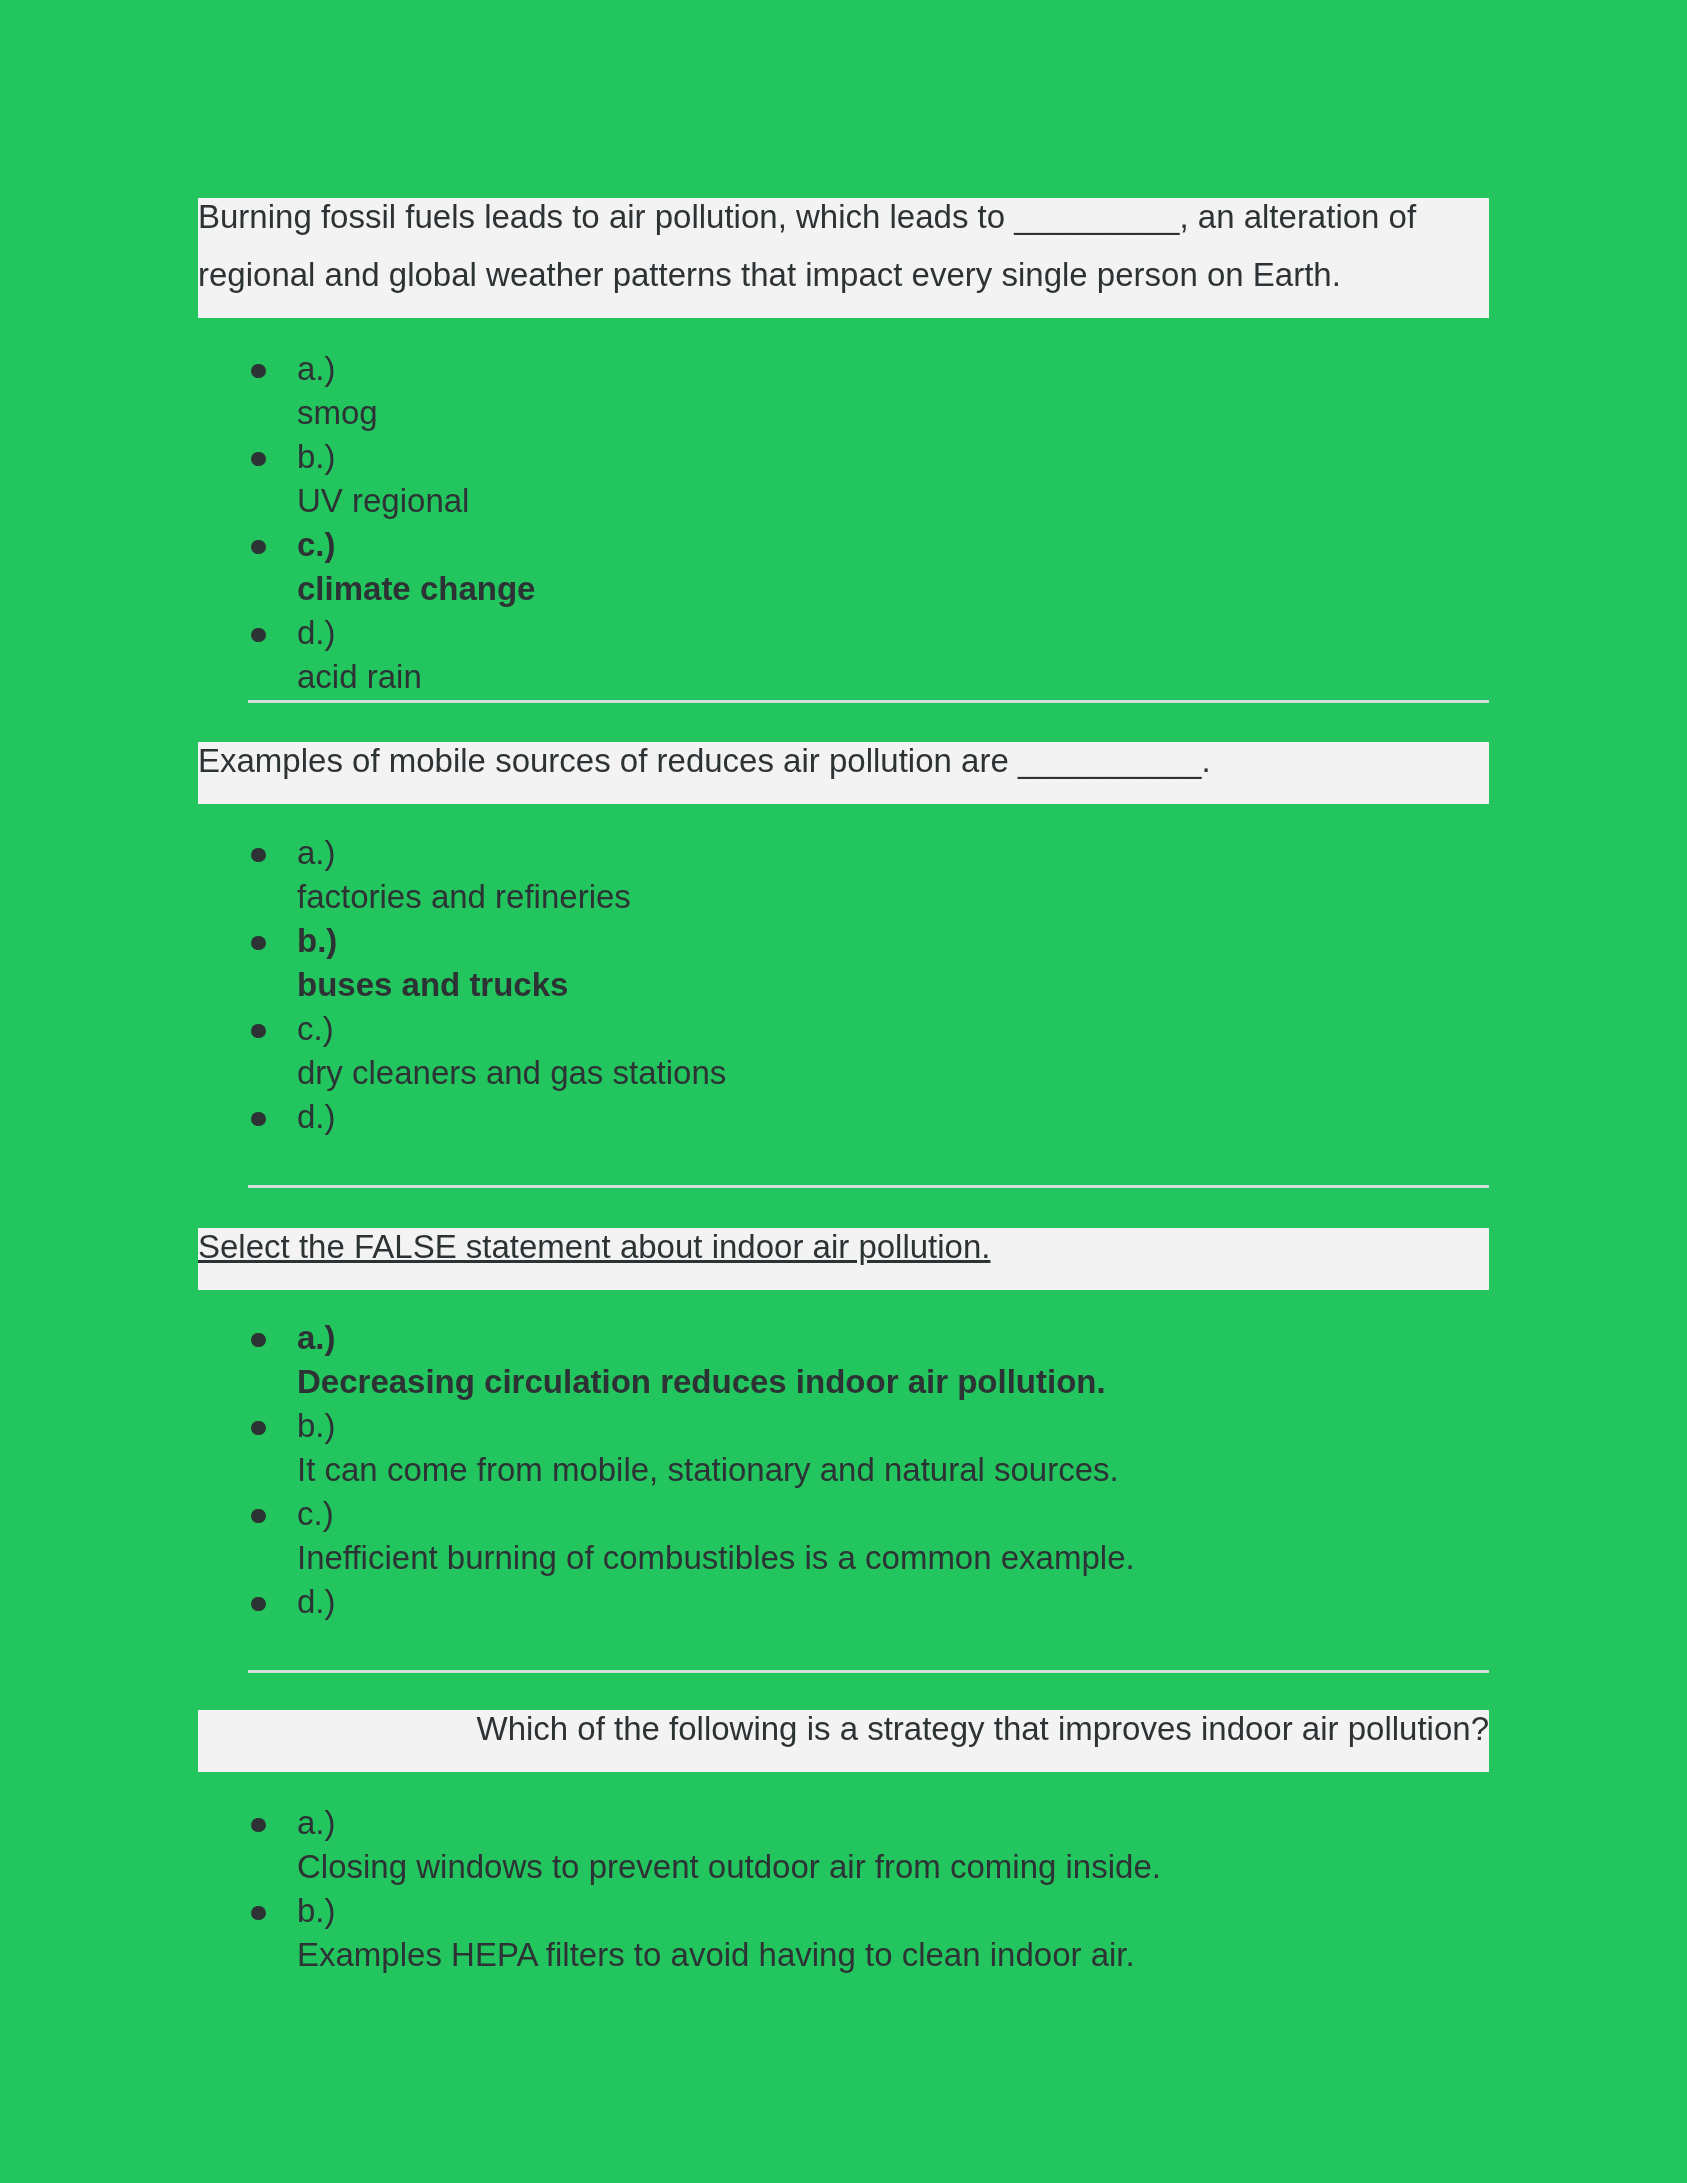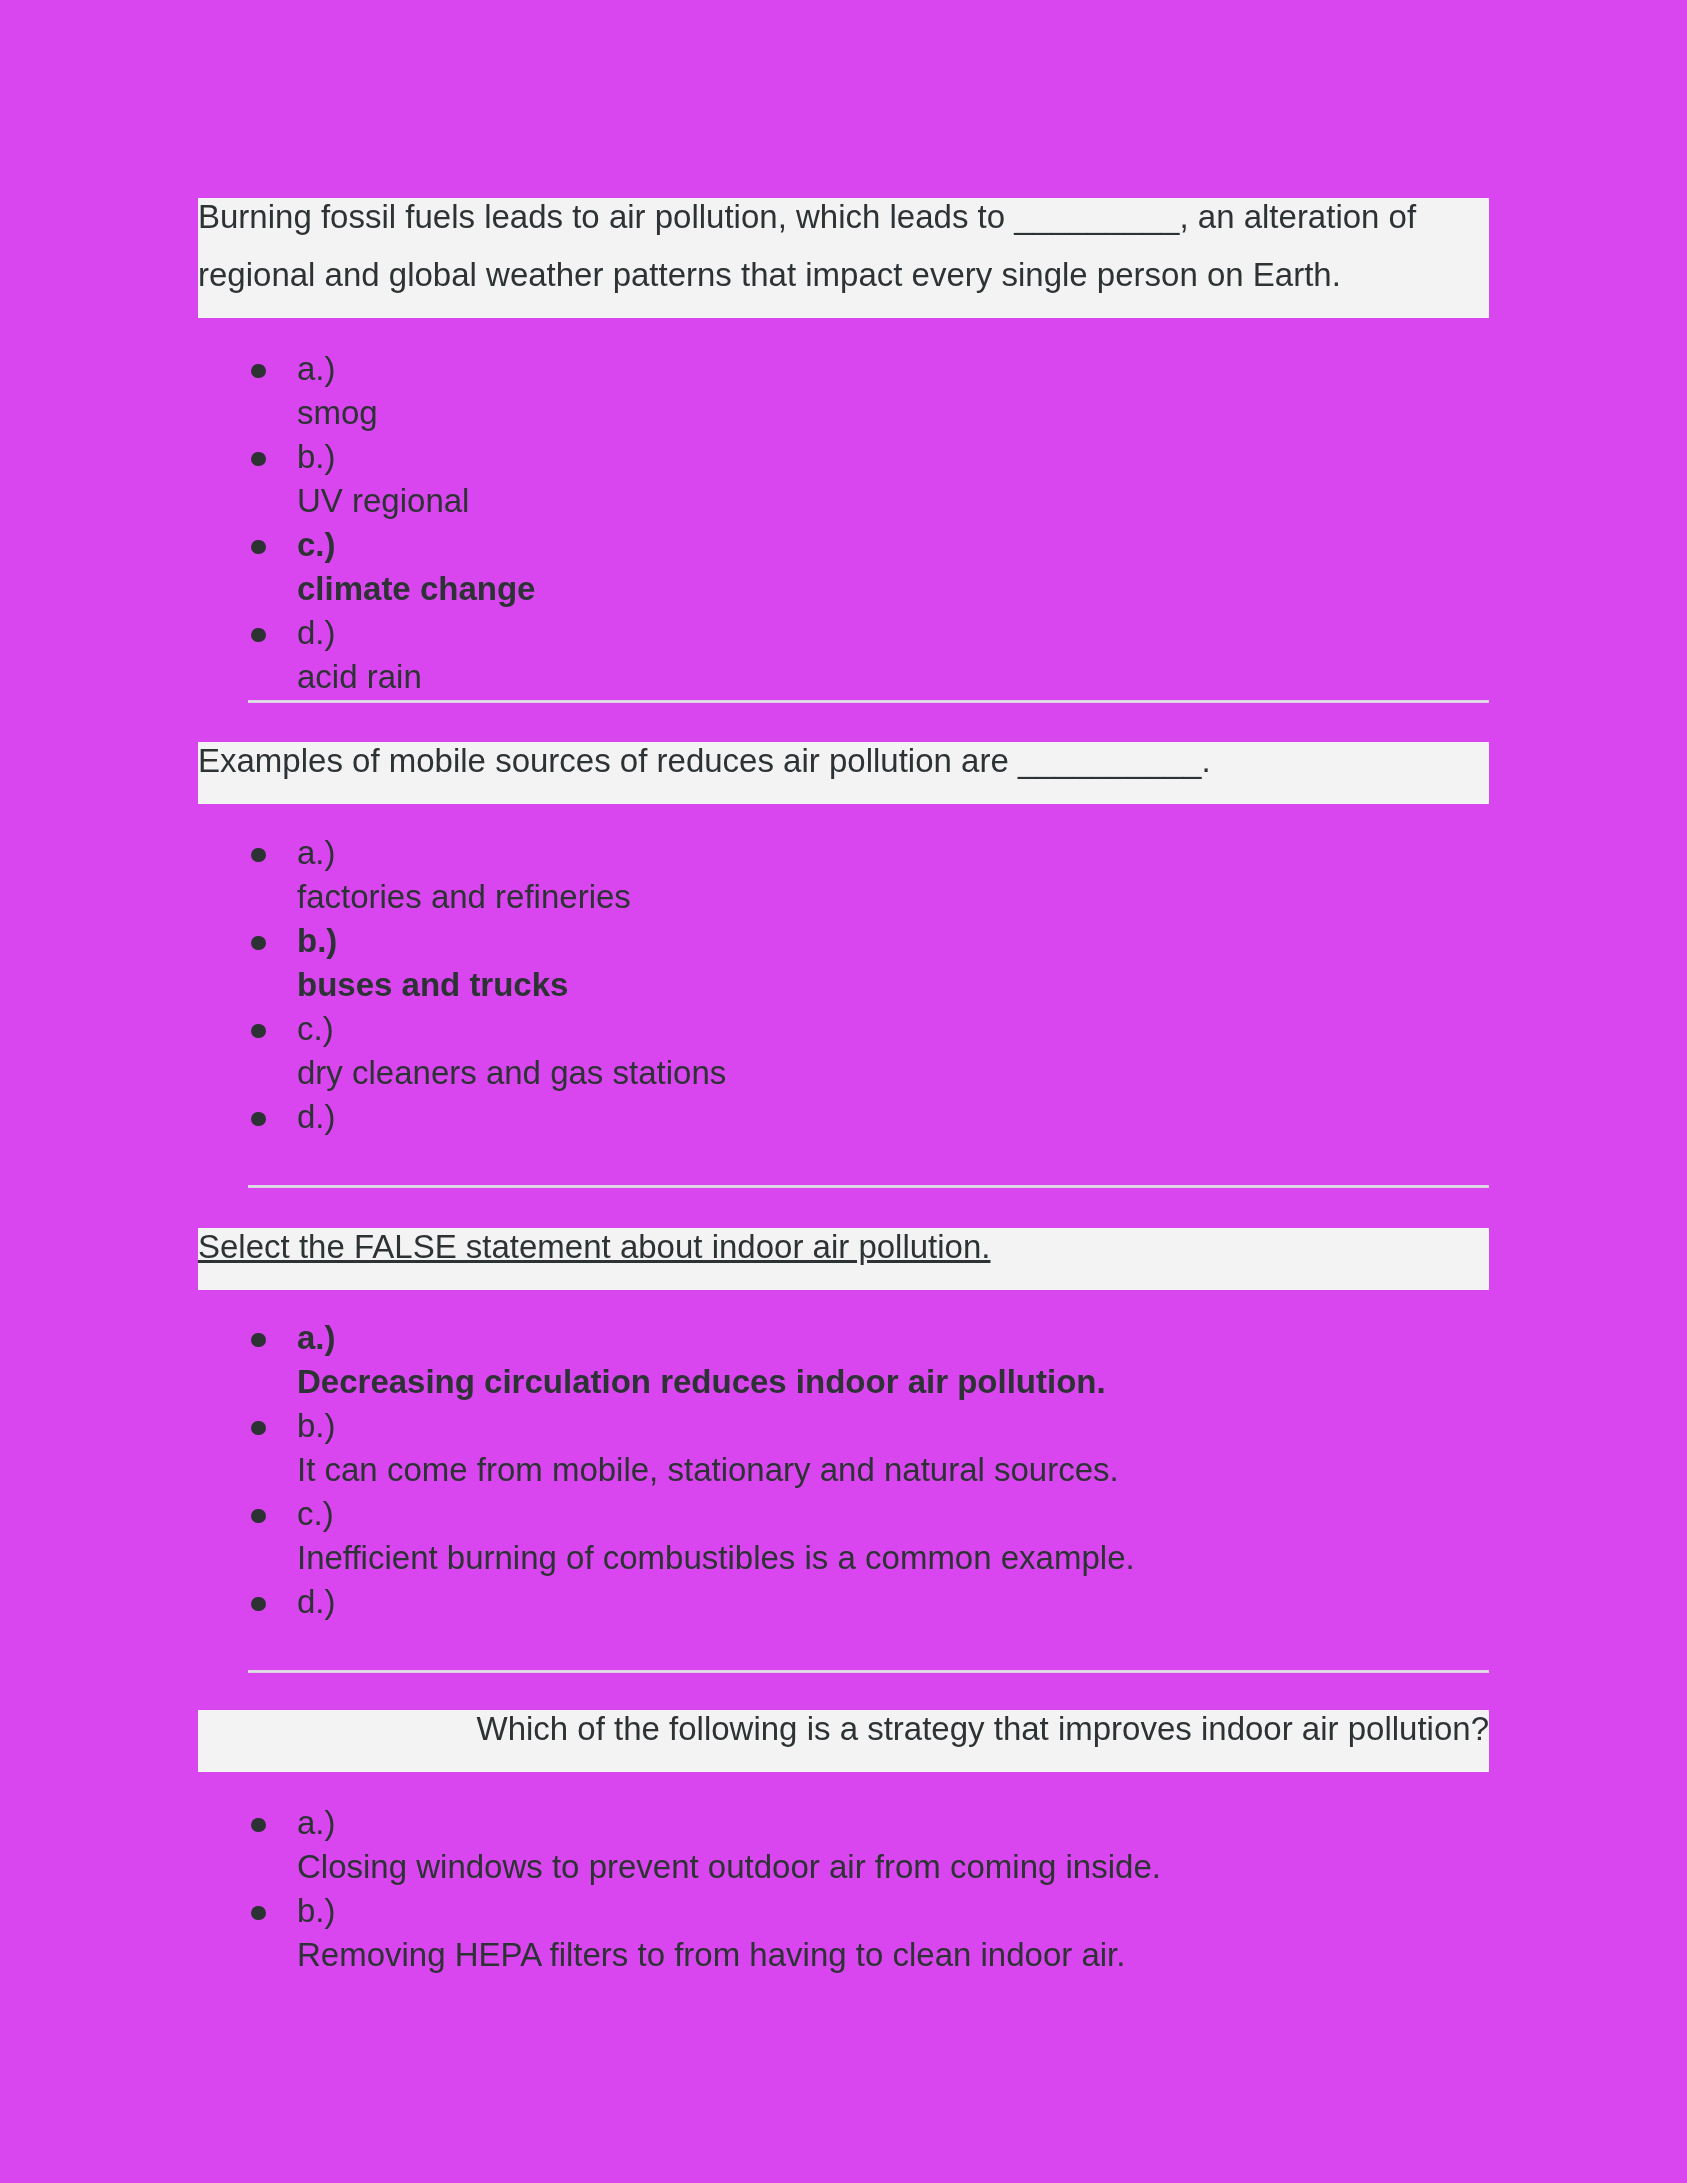--- a/index.html
+++ b/index.html
@@ -4,21 +4,21 @@
 <title>Air Pollution Quiz</title>
 <style>
   html, body { margin:0; padding:0; background:#ffffff; }
   body {
     width:1687px; height:2183px;
     background:#ffffff;
     font-family:"Liberation Sans", sans-serif;
     color:#2d3234;
     -webkit-font-smoothing:antialiased;
   }
-  .page { position:relative; width:1687px; height:2183px; overflow:hidden; background:#d946ef; }
+  .page { position:relative; width:1687px; height:2183px; overflow:hidden; background:#22c55e; }
 
   .stem {
     position:absolute;
     left:198px;
     width:1291px;
     background:#f3f3f4;
     font-size:33px;
     line-height:58px;
     padding:0 0 4px 0;
     box-sizing:border-box;
@@ -154,18 +154,18 @@
     </div>
   <ul class="choices" id="choices-4">
     <li class="choice">
         <span class="bullet"></span>
         <span class="choice-label">a.)</span>
         <span class="choice-text">Closing windows to prevent outdoor air from coming inside.</span>
       </li>
     <li class="choice">
         <span class="bullet"></span>
         <span class="choice-label">b.)</span>
-        <span class="choice-text">Removing HEPA filters to from having to clean indoor air.</span>
+        <span class="choice-text">Examples HEPA filters to avoid having to clean indoor air.</span>
       </li>
   </ul>
 
 </div>
 
 
 </body></html>

